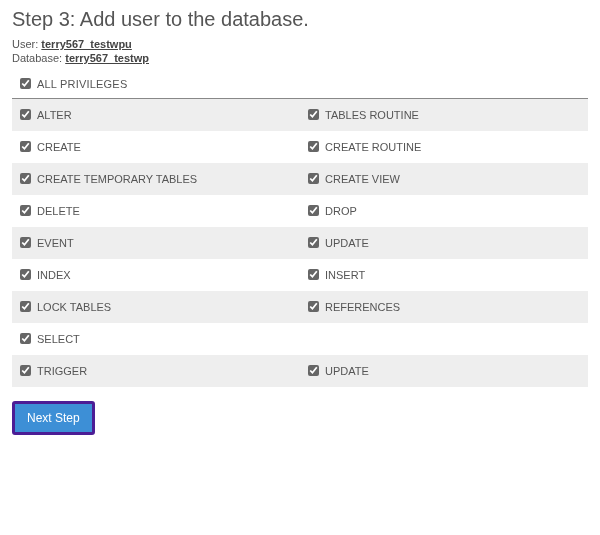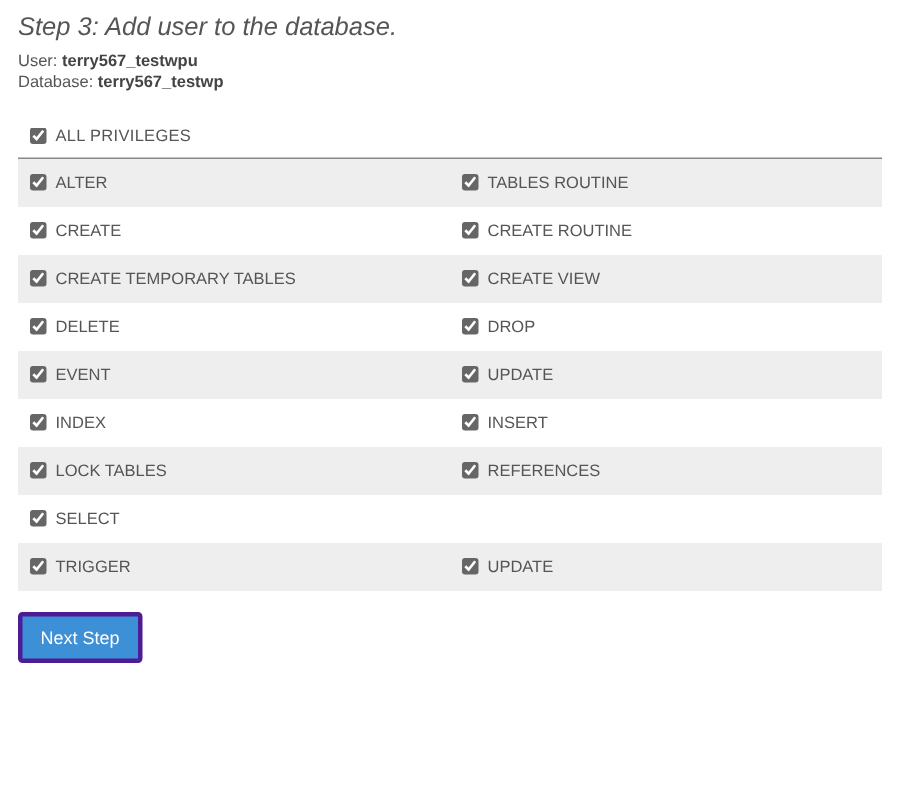--- a/index.html
+++ b/index.html
@@ -5,35 +5,34 @@
     * { box-sizing: border-box; margin: 0; padding: 0; }
     body {
       font-family: -apple-system, BlinkMacSystemFont, "Segoe UI", "Helvetica Neue", Arial, sans-serif;
       font-size: 12px;
       color: #555;
       background: #fff;
       width: 600px;
       padding: 8px 12px 20px 12px;
     }
     h1 {
-      font-size: 17px;
+      font-size: 20px;
       font-weight: 300;
       color: #555;
       margin-bottom: 6px;
-      font-style: italic;
     }
     .meta-line {
       font-size: 11px;
       color: #555;
       line-height: 1.3;
     }
     .meta-line .label { font-weight: 400; margin-top: 28px; }
-    .meta-line .value { font-weight: 700; color: #444; }
+    .meta-line .value { font-weight: 700; color: #444; text-decoration: underline; }
     .top-priv {
-      margin-top: 18px;
+      margin-top: 8px;
       padding: 4px 8px 6px 8px;
       font-size: 11px;
       letter-spacing: 0.2px;
     }
     hr.sep {
       border: none;
       border-top: 1px solid #888;
       margin: 2px 0 0 0;
     }
     .priv-table {

